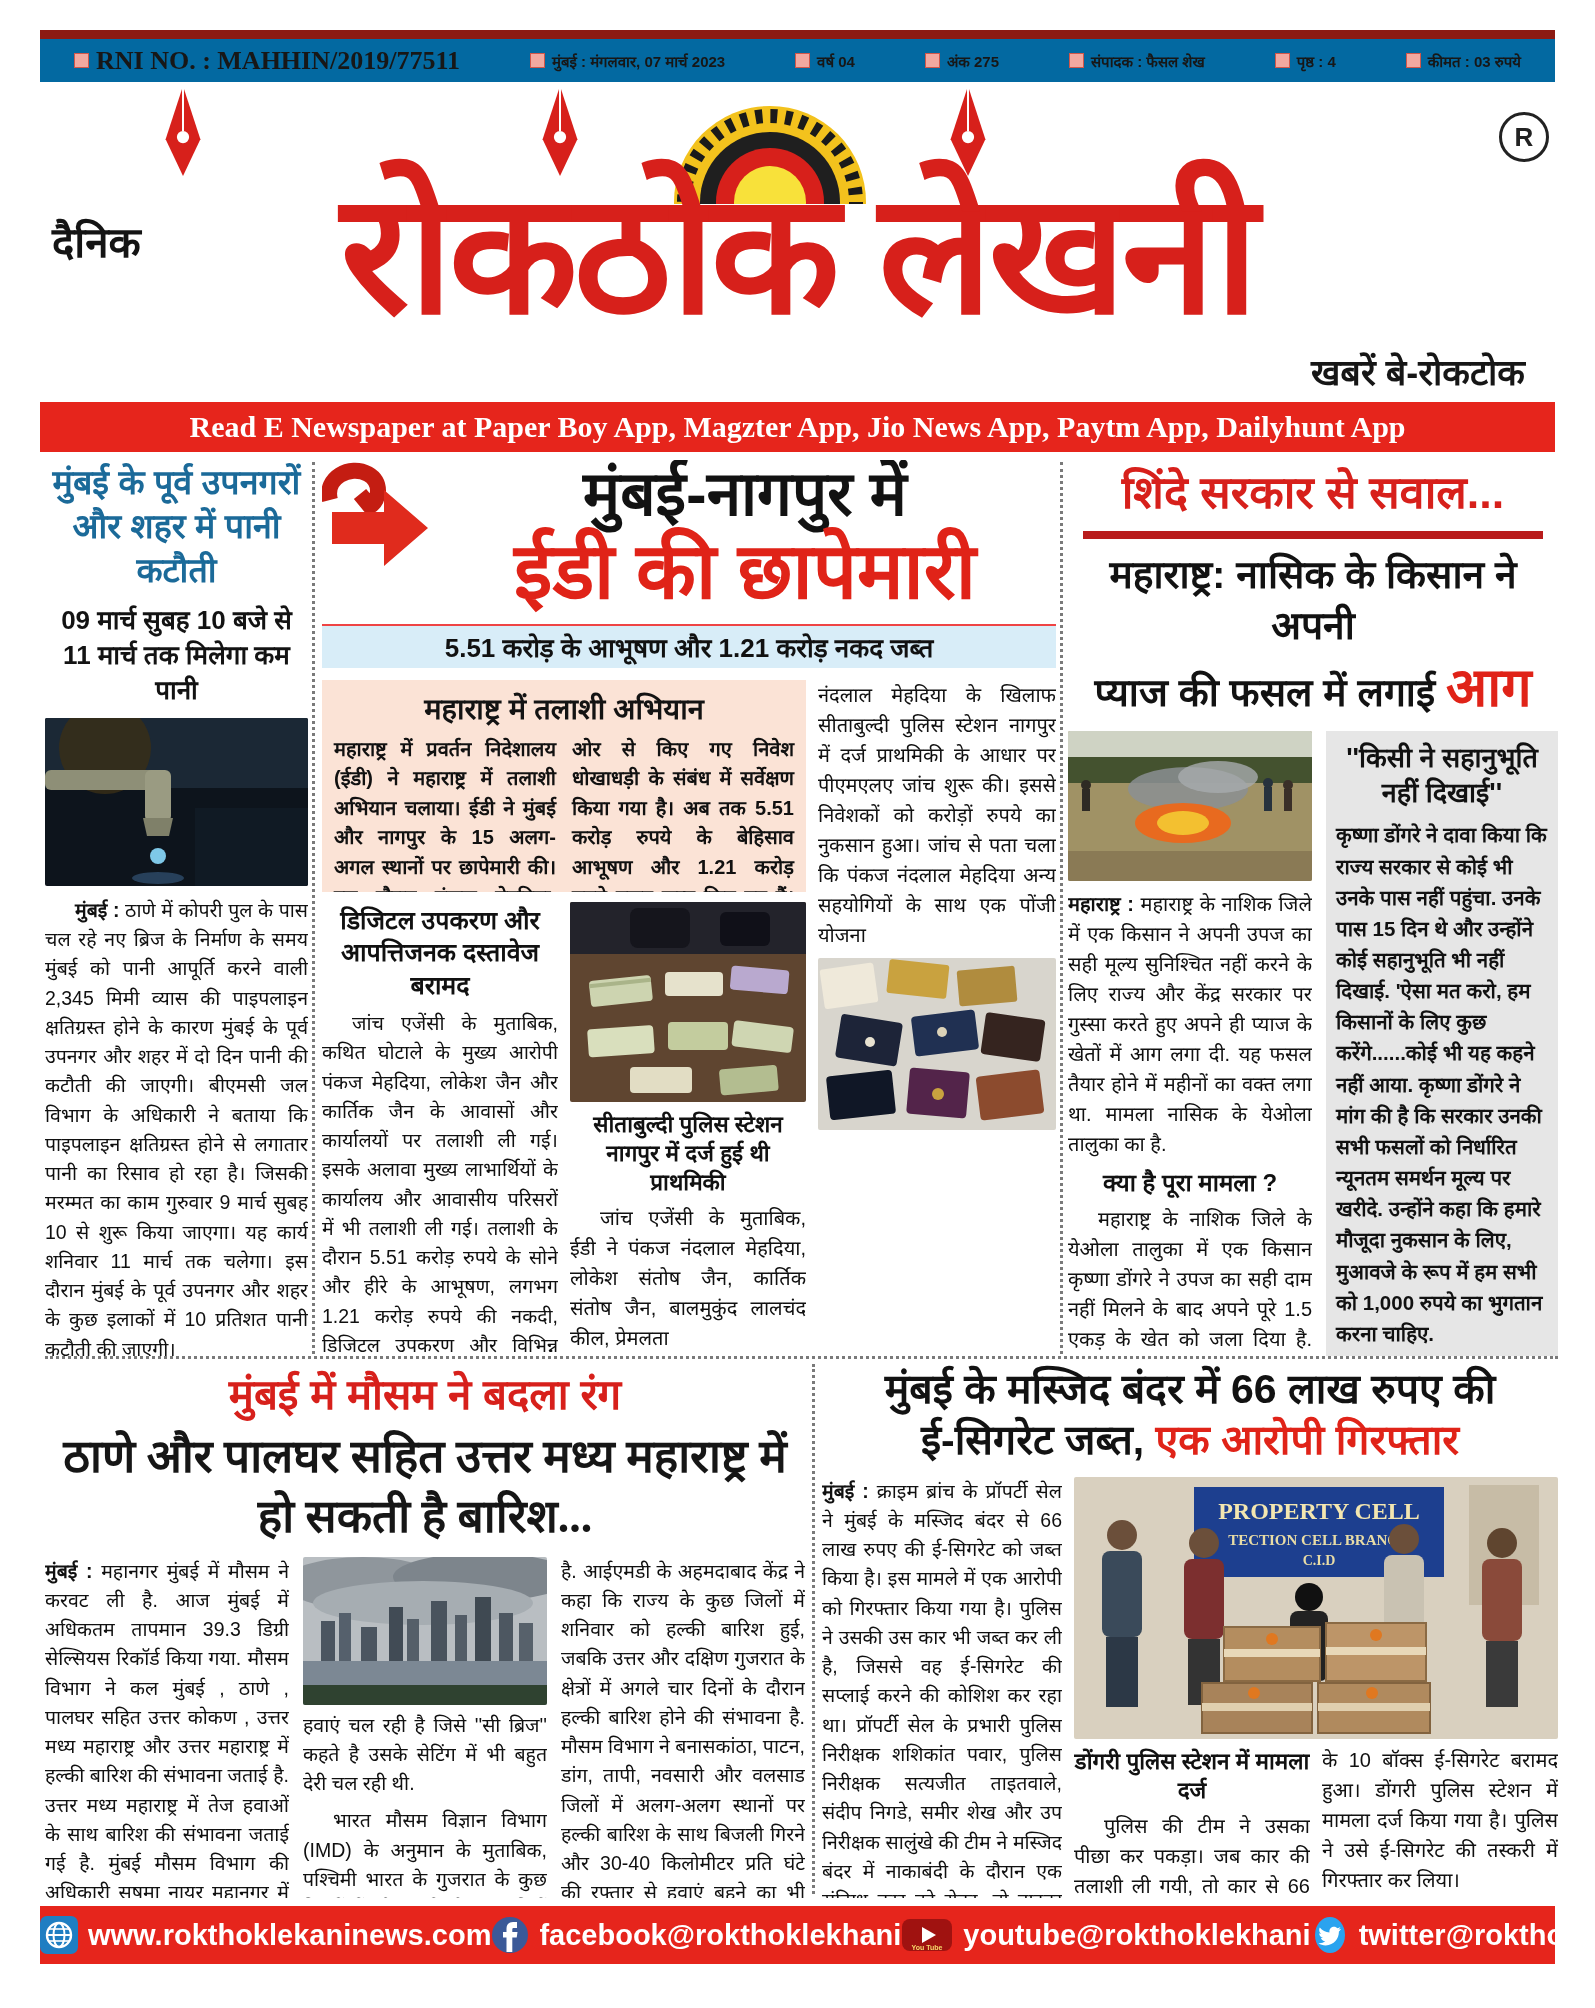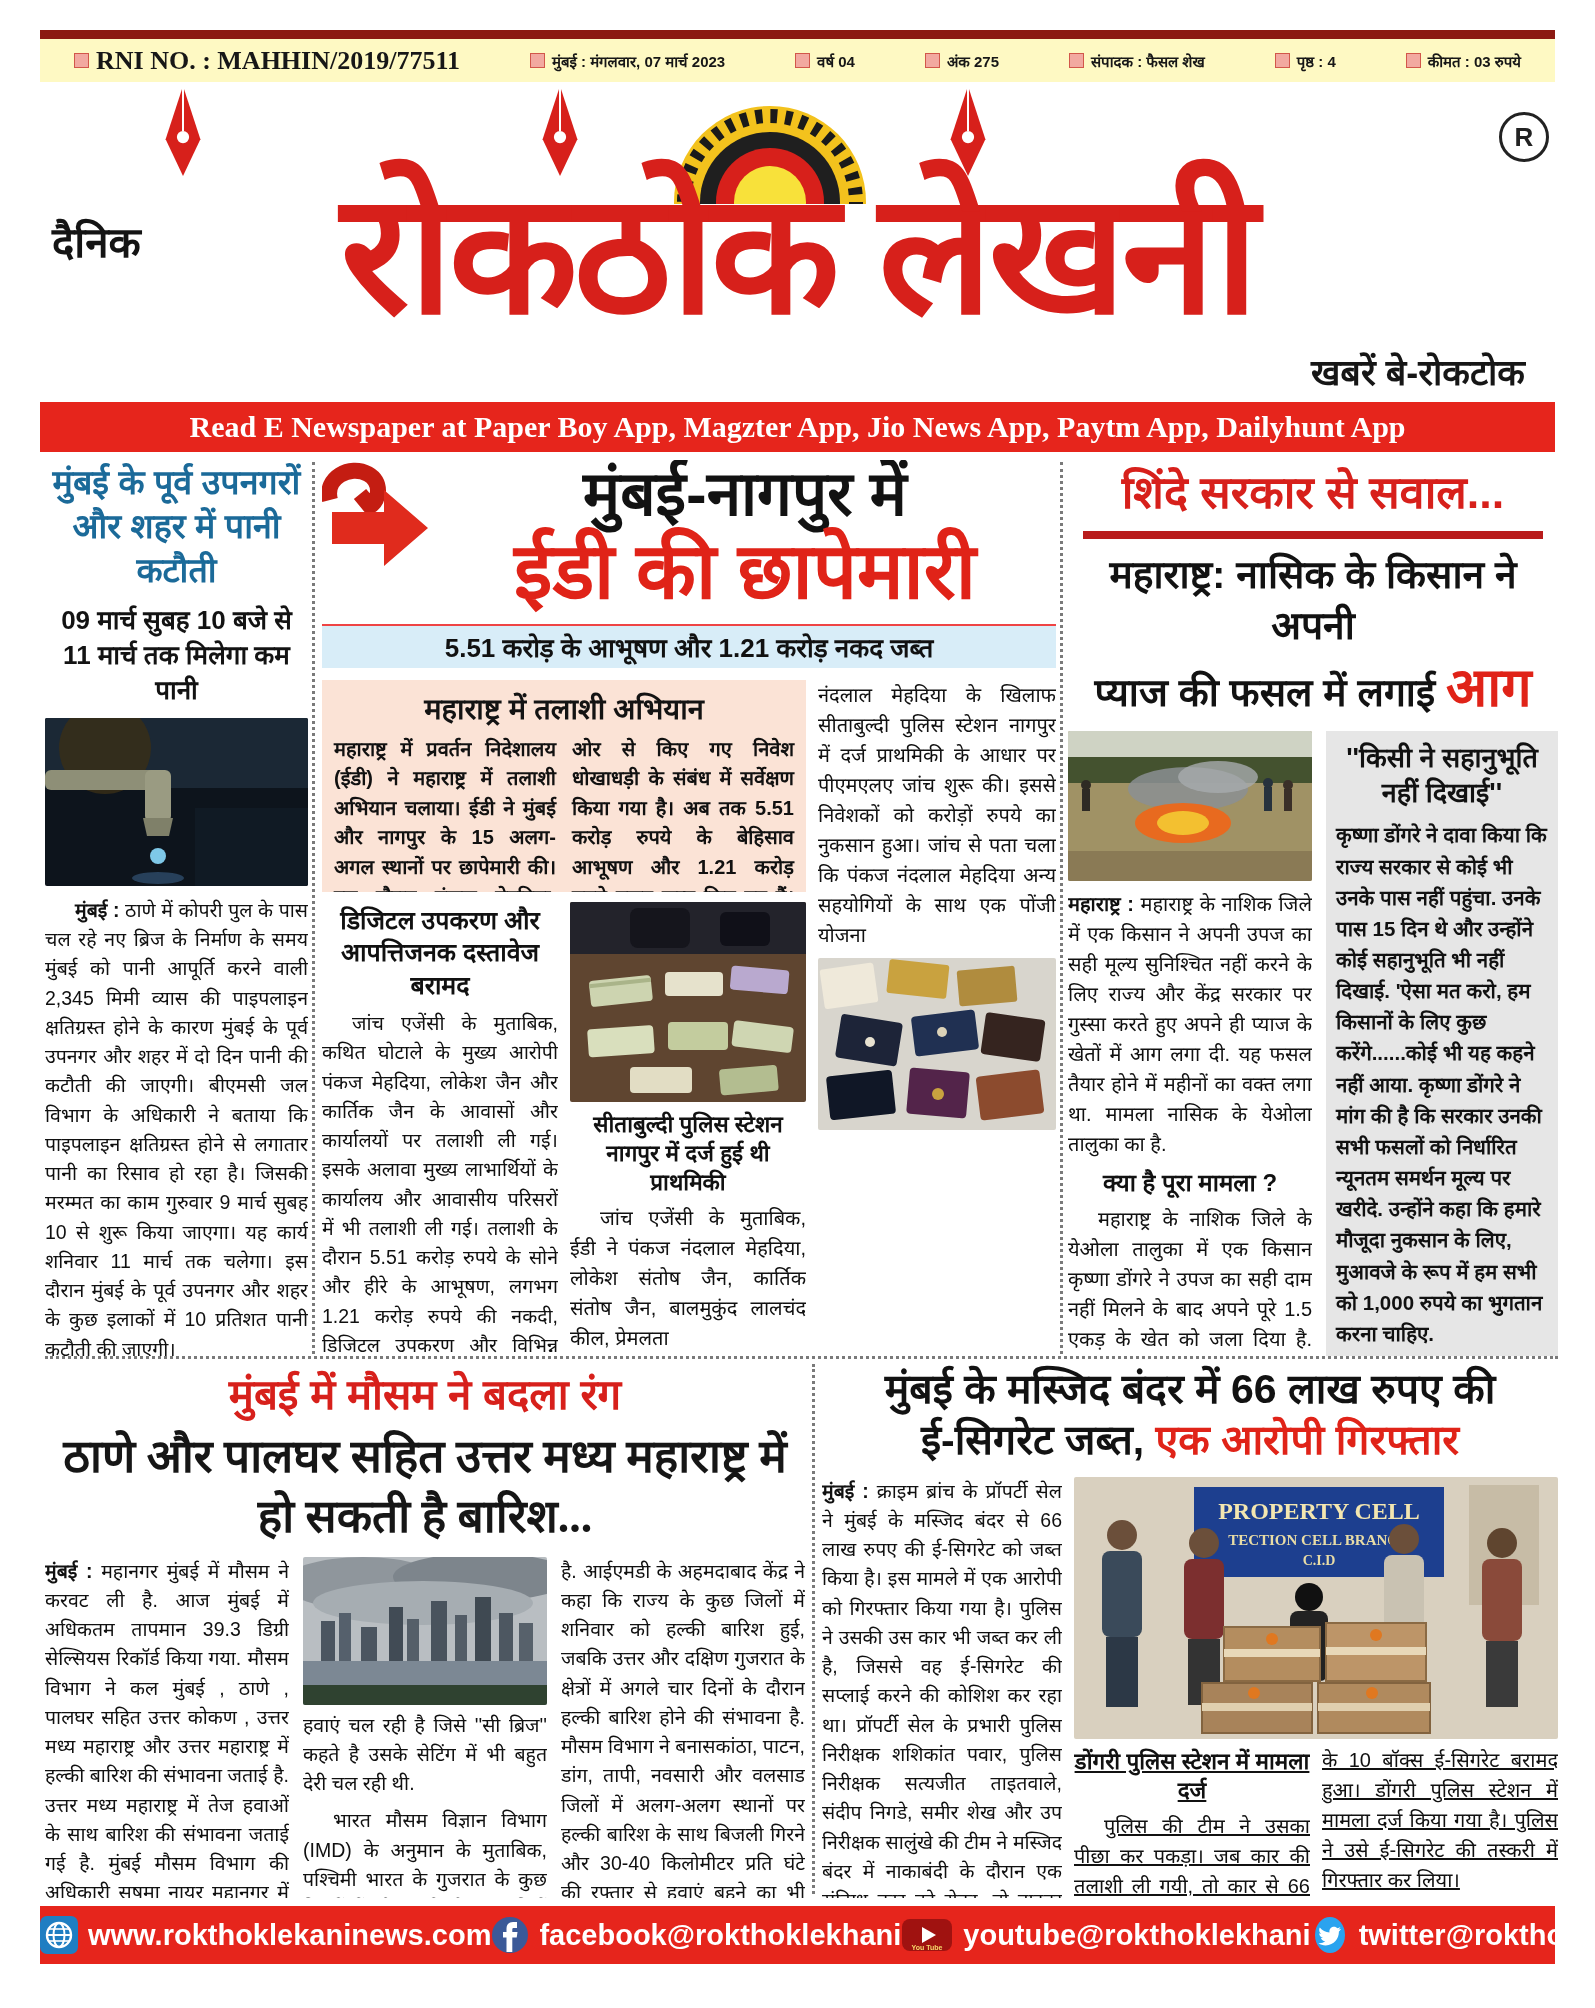--- a/index.html
+++ b/index.html
@@ -1,20 +1,20 @@
 <!DOCTYPE html>
 <html><head>
 <meta charset="utf-8">
 <style>
   html,body{margin:0;padding:0;background:#ffffff;}
   .page{position:relative;width:1595px;height:2008px;background:#fff;overflow:hidden;
         font-family:"Liberation Sans",sans-serif;color:#111;}
   
   .topline{position:absolute;left:40px;top:30px;width:1515px;height:9px;background:#8c1a12;}
-  .topbar{position:absolute;left:40px;top:39px;width:1515px;height:43px;background:#fef9c3;
+  .topbar{position:absolute;left:40px;top:39px;width:1515px;height:43px;background:#0369a1;
           display:flex;align-items:center;justify-content:space-between;padding:0 34px;box-sizing:border-box;}
   .tb-item{display:flex;align-items:center;gap:7px;font-weight:800;font-size:15px;color:#171717;white-space:nowrap;}
   .tb-item.rni{font-size:26px;font-family:"Liberation Serif",serif;}
   .sq{width:13px;height:13px;background:#f2a9a0;border:1px solid #d2574a;display:inline-block;}
   .tri-l{position:absolute;left:40px;top:39px;width:0;height:0;border-top:43px solid #e8681c;border-right:30px solid transparent;}
   .tri-l2{position:absolute;left:40px;top:39px;width:0;height:0;border-bottom:43px solid #c42313;border-right:16px solid transparent;}
   .tri-r{position:absolute;right:40px;top:39px;width:0;height:0;border-top:43px solid #d01f12;border-left:30px solid transparent;}
   
   .masthead{position:absolute;left:40px;top:84px;width:1515px;height:316px;background:#fff;}
   .daily{position:absolute;left:12px;top:128px;font-size:42px;font-weight:900;color:#141414;}
@@ -80,21 +80,21 @@
   .weather-cols{display:flex;gap:14px;}
   .wcol{width:244px;overflow:hidden;}
   
   .ecig{position:absolute;left:822px;top:1364px;width:736px;height:534px;overflow:hidden;}
   .ecig-h{font-size:41px;font-weight:900;text-align:center;line-height:1.25;margin:0 0 10px 0;color:#121212;}
   .ecig-h .red{color:#e02318;}
   .ecig-row{display:flex;gap:12px;}
   .ecig-c1{width:240px;overflow:hidden;}
   .ecig-rightwrap{width:484px;}
   .caprow{display:flex;gap:12px;margin-top:6px;}
-  .capcol{width:236px;overflow:hidden;text-decoration:underline;}
+  .capcol{width:236px;overflow:hidden;}
   
   .footer{position:absolute;left:40px;top:1906px;width:1515px;height:58px;background:#e6251c;
           display:flex;align-items:center;justify-content:space-evenly;}
   .f-item{display:flex;align-items:center;gap:10px;color:#fff;font-weight:800;font-size:29px;white-space:nowrap;}
 </style>
 </head>
 <body>
 
 <div class="page">
 

